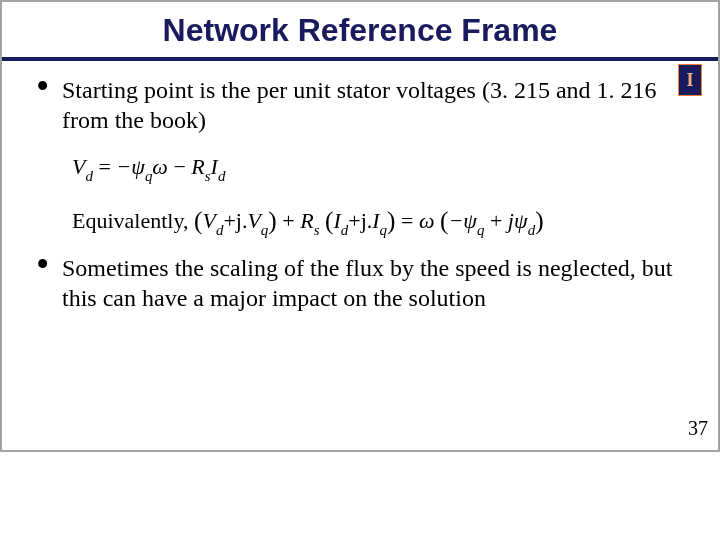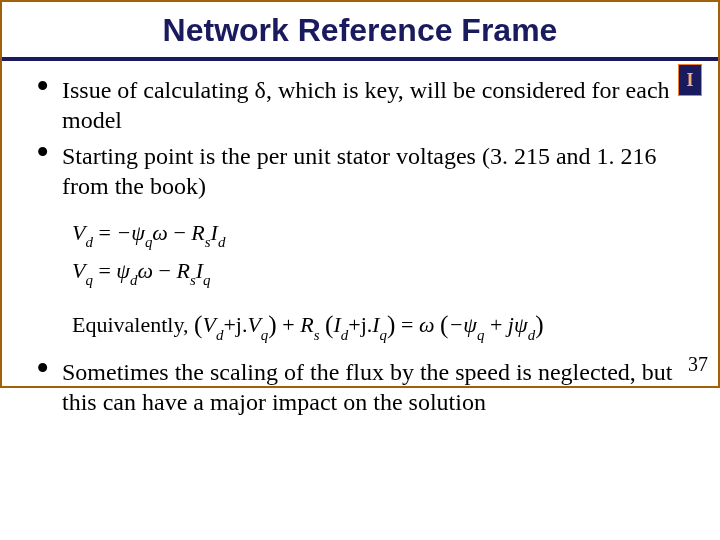--- a/index.html
+++ b/index.html
@@ -9,22 +9,22 @@
     height: 540px;
     background: #fff;
     font-family: "Times New Roman", Times, serif;
     color: #000;
     overflow: hidden;
     box-sizing: border-box;
   }
   .slide {
     position: relative;
     width: 720px;
-    height: 388px;
-    border: 2px solid #a16207;
+    height: 452px;
+    border: 2px solid #a3a3a3;
     box-sizing: border-box;
   }
   .title {
     font-family: Arial, Helvetica, sans-serif;
     font-weight: bold;
     font-size: 32px;
     color: #1a1a5e;
     text-align: center;
     margin-top: 10px;
     margin-bottom: 8px;
@@ -109,38 +109,30 @@
 <div class="slide">
 
   <div class="title">Network Reference Frame</div>
   <div class="hr"></div>
 
   <div class="logo">
     <span class="logo-inner">I</span>
   </div>
 
   <ul class="bullets">
-    <li>Issue of calculating δ, which is key, will be considered for each model</li>
     <li>Starting point is the per unit stator voltages (3. 215 and 1. 216 from the book)</li>
   </ul>
 
   <div class="eqblock">
     <div class="row">
       <span>V</span><span class="sub">d</span>
       <span class="rm"> = </span>
       <span>−ψ</span><span class="sub">q</span><span>ω</span>
       <span class="rm"> − </span>
       <span>R</span><span class="sub">s</span><span>I</span><span class="sub">d</span>
-    </div>
-    <div class="row">
-      <span>V</span><span class="sub">q</span>
-      <span class="rm"> = </span>
-      <span>ψ</span><span class="sub">d</span><span>ω</span>
-      <span class="rm"> − </span>
-      <span>R</span><span class="sub">s</span><span>I</span><span class="sub">q</span>
     </div>
     <div class="row" style="margin-top:12px">
       <span class="rm">Equivalently,  </span>
       <span class="lp">(</span><span>V</span><span class="sub">d</span><span class="rm">+j.</span><span>V</span><span class="sub">q</span><span class="rp">)</span>
       <span class="rm"> + </span>
       <span>R</span><span class="sub">s</span>
       <span class="lp">(</span><span>I</span><span class="sub">d</span><span class="rm">+j.</span><span>I</span><span class="sub">q</span><span class="rp">)</span>
       <span class="rm">=</span>
       <span>ω</span>
       <span class="lp">(</span><span>−ψ</span><span class="sub">q</span>

